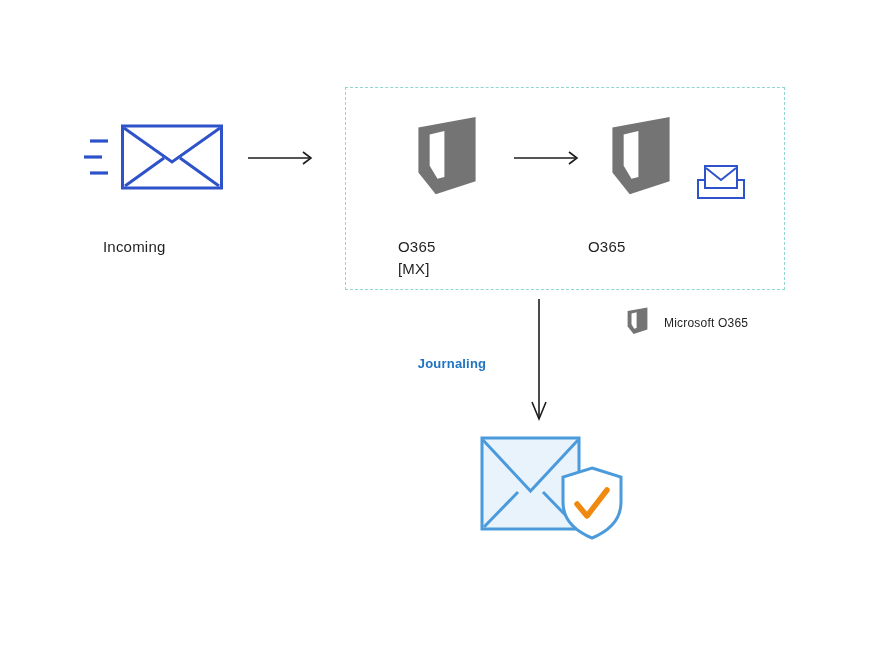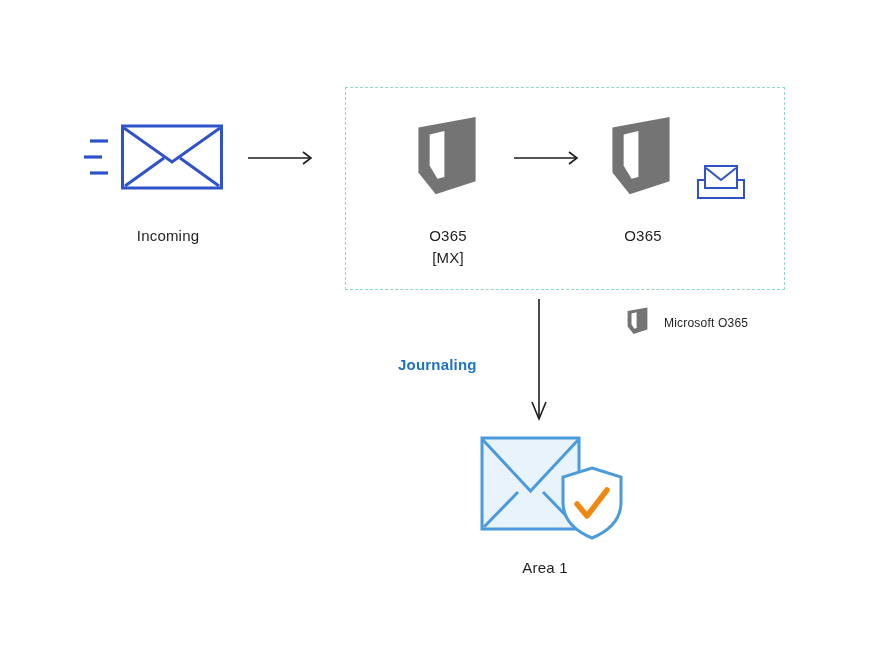--- a/index.html
+++ b/index.html
@@ -2,29 +2,29 @@
 <html style="--envelope-blue: #2e52c9; --boundary-teal: #8fd7cd; --office-gray: #747474; --arrow-black: #1c1c1c; --journaling-blue: #1e73c2; --security-blue: #4b9bdc; --security-fill: #e9f3fc; --check-orange: #f0890f; --text-dark: #1f1f1f;"><head>
 <meta charset="utf-8">
 <style>
   html,body{margin:0;padding:0;background:#fff;}
   .canvas{
     position:relative;width:886px;height:653px;background:#ffffff;overflow:hidden;
     font-family:"Liberation Sans", sans-serif;
   }
   .abs{position:absolute;}
   .label{
-    position:absolute;text-align:center;font-size:15px;line-height:22px;
-    color:var(--text-dark,#1f1f1f);letter-spacing:.2px;
+    position:absolute;text-align:left;font-size:15px;line-height:22px;
+    color:var(--text-dark,#1f1f1f);letter-spacing:.2px;margin-top:11px;
   }
   .legend-label{
     position:absolute;font-size:12px;color:var(--text-dark,#1f1f1f);letter-spacing:.2px;
   }
   .journaling{
-    position:absolute;font-size:15px;font-weight:bold;letter-spacing:.2px;
-    color:var(--journaling-blue,#1e73c2);text-align:left;
+    position:absolute;font-size:13px;font-weight:bold;letter-spacing:.2px;
+    color:var(--journaling-blue,#1e73c2);text-align:center;
   }
   .boundary{
     position:absolute;border:1.5px dashed var(--boundary-teal,#8fd7cd);
     background:transparent;box-sizing:border-box;
   }
   
   .env-stroke{stroke:var(--envelope-blue,#2e52c9);stroke-width:3;fill:none;}
   .env-rect{stroke:var(--envelope-blue,#2e52c9);stroke-width:3;fill:#ffffff;}
   .dash{stroke:var(--envelope-blue,#2e52c9);stroke-width:3.2;fill:none;}
   .office-fill{fill:var(--office-gray,#747474);fill-rule:evenodd;}
@@ -108,16 +108,15 @@
     <line class="sec-stroke" x1="4" y1="91" x2="38" y2="56"></line>
     <line class="sec-stroke" x1="97" y1="91" x2="63" y2="56"></line>
   </svg>
 
   <svg class="abs" style="left:560px;top:466px;" width="64" height="74" viewBox="0 0 64 74">
     <path class="shield-shape" d="M32 2 L61 11 V36 C61 54 49 65 32 72 C15 65 3 54 3 36 V11 Z"></path>
     <polyline class="check" points="17,38 27,50 47,24"></polyline>
   </svg>
 
   <div class="label" style="left:460px;top:557px;width:170px;">
-    <div>Area 1</div>
   </div>
 
 </div>
 
 </body></html>

